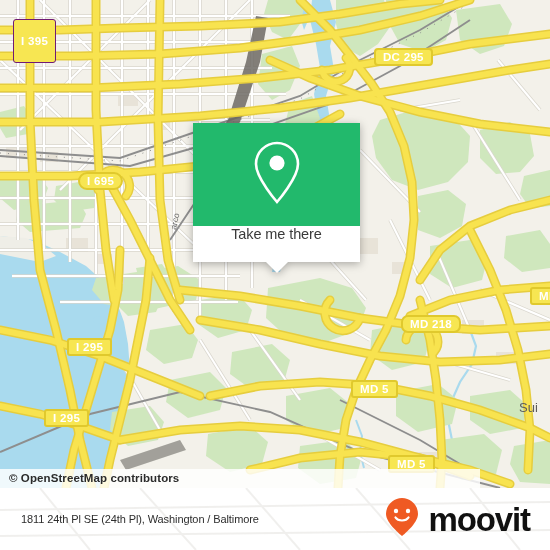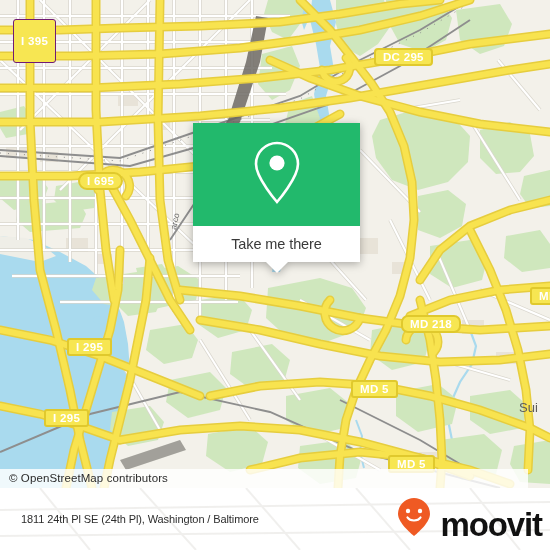--- a/index.html
+++ b/index.html
@@ -16,28 +16,29 @@
     position: absolute; left: 0; top: 0;
     width: 550px; height: 488px;
     background: #f3f1ea;
     overflow: hidden;
   }
   #map svg { display: block; }
 
   
   #attrib {
     position: absolute; left: 0; top: 469px;
-    width: 528px; height: 19px;
+    width: 480px; height: 19px;
     background: rgba(255,255,255,0.82);
     font-size: 11.5px;
     color: #2b2b2b;
     line-height: 19px;
     padding-left: 9px;
     letter-spacing: 0.1px;
     white-space: nowrap;
+    font-weight: bold;
   }
 
   
   #footer {
     position: absolute; left: 0; top: 488px;
     width: 550px; height: 62px;
     background: #ffffff;
     display: flex; align-items: center;
     overflow: hidden;
   }
@@ -49,23 +50,23 @@
   #footer-title {
     position: relative;
     font-size: 11px;
     color: #2d2d2d;
     margin-left: 21px;
     white-space: nowrap;
     letter-spacing: -0.1px;
   }
   #logo {
     position: absolute;
-    right: 8px; top: 50%;
+    right: 20px; top: 50%;
     transform: translateY(-50%);
-    display: flex; align-items: flex-end; gap: 8px;
+    display: flex; align-items: center; gap: 8px;
   }
   #logo-word {
     font-size: 33px;
     font-weight: bold;
     color: #111111;
     letter-spacing: -1.1px;
     line-height: 1;
     margin-left: 1px;
   }
 
@@ -77,21 +78,21 @@
     filter: drop-shadow(0 2px 4px rgba(0,0,0,0.30));
   }
   #card-head {
     height: 103px;
     background: #22b96c;
     display: flex; align-items: center; justify-content: center;
   }
   #card-foot {
     height: 36px;
     background: #ffffff;
-    display: flex; align-items: center; justify-content: center;
+    display: flex; align-items: flex-start; justify-content: center;
     position: relative;
   }
   #card-label {
     font-size: 14.5px;
     color: #3a3a3a;
     letter-spacing: -0.1px;
   }
   #card-tail {
     position: absolute;
     left: 50%; bottom: -11px;

